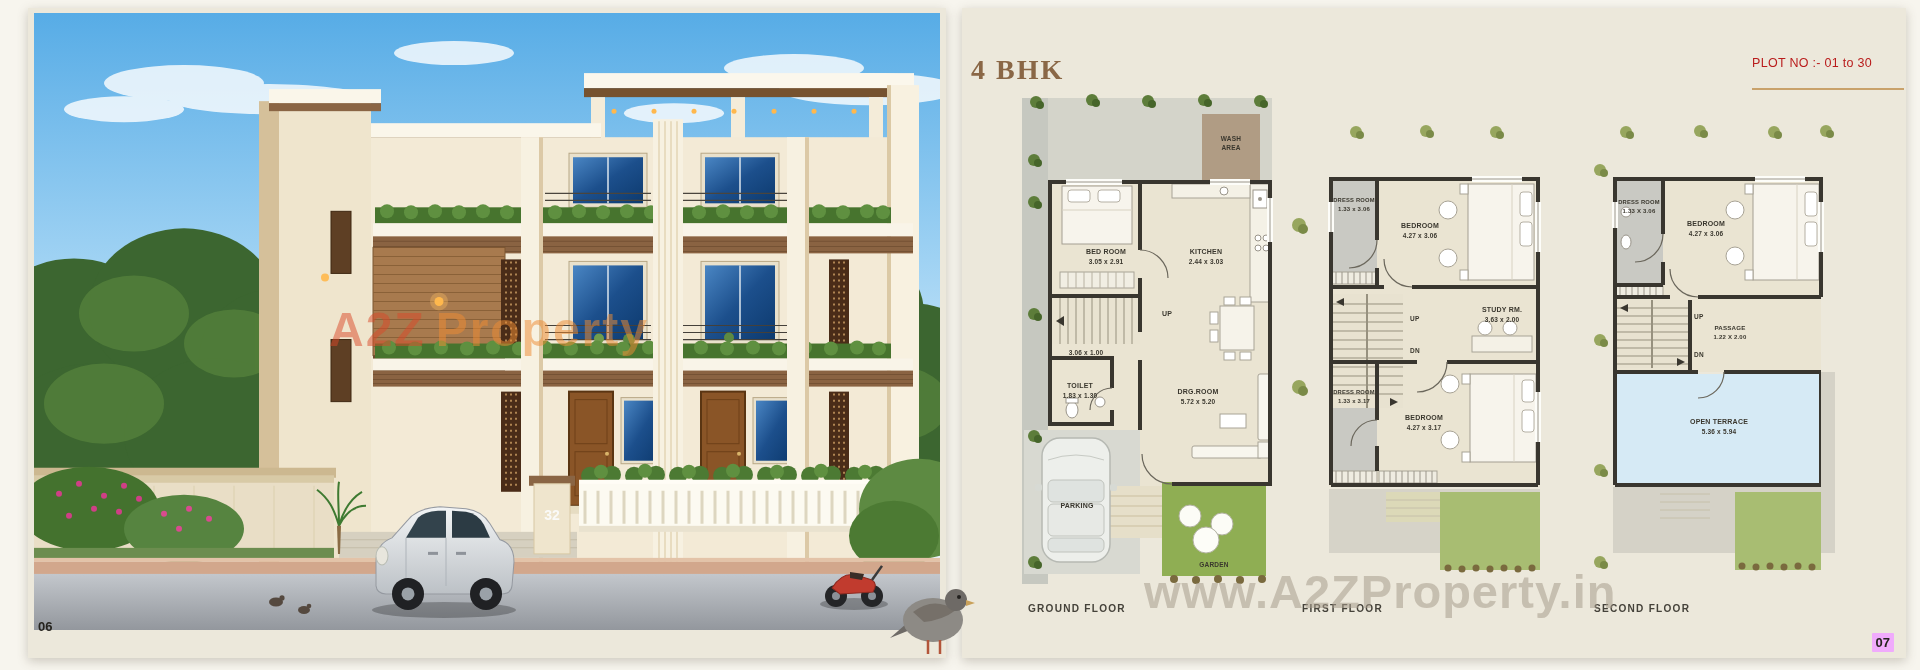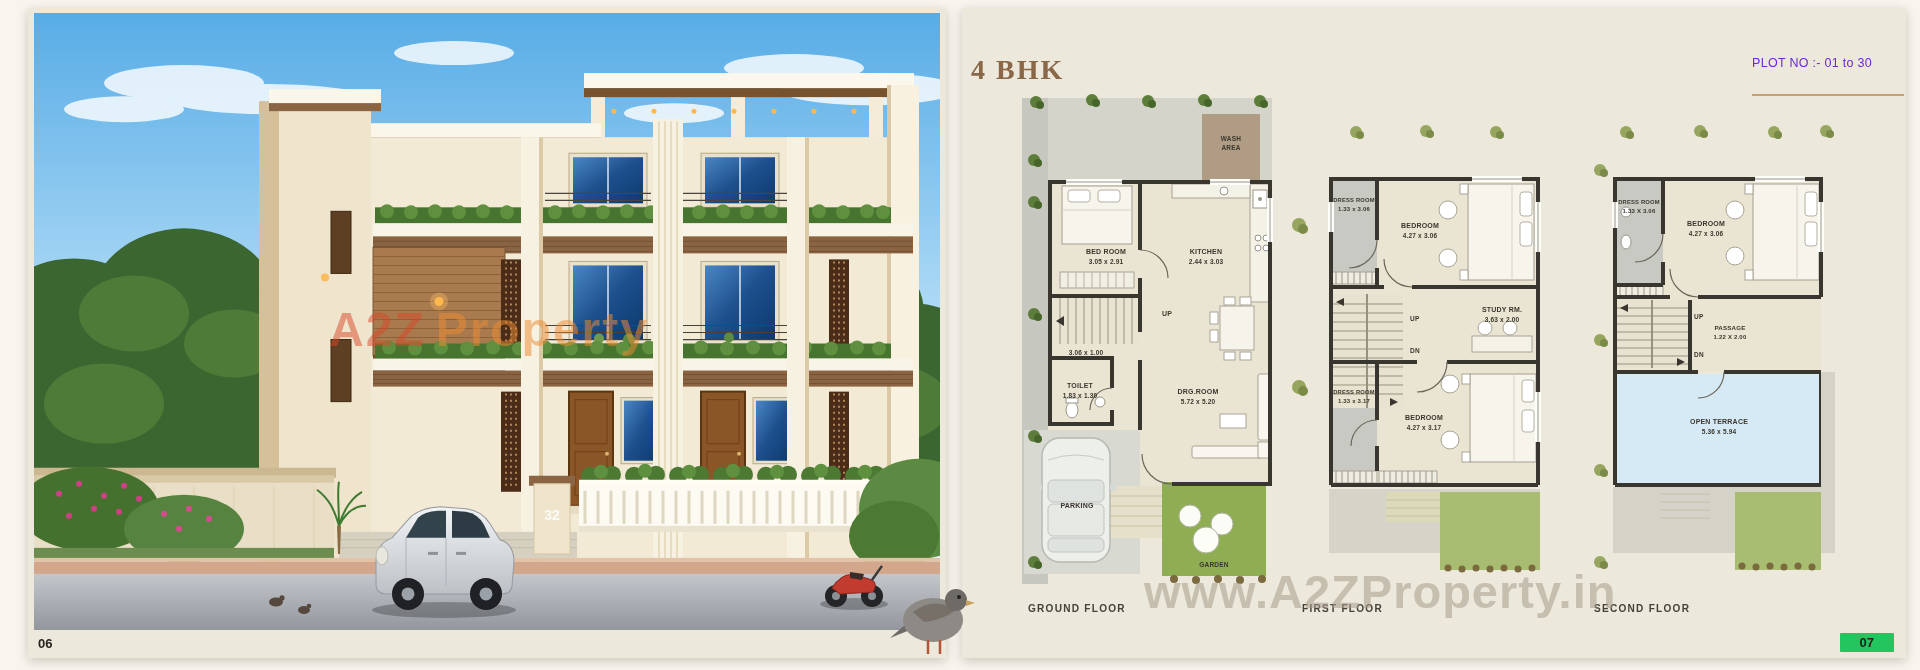--- a/index.html
+++ b/index.html
@@ -7,26 +7,26 @@
        font-family:"Liberation Sans",sans-serif;}
   .page{position:absolute;top:8px;height:650px;background:#ece8db;
         box-shadow:0 3px 10px rgba(90,80,60,.28);}
   .page-left{left:28px;width:918px}
   .page-right{left:962px;width:944px}
   .photo{position:absolute;left:6px;top:5px;right:6px;bottom:28px;overflow:hidden;background:#9fd2f3}
   svg{display:block}
   .plan{position:absolute}
   .plan text{fill:#3a372e;font-weight:bold;letter-spacing:.2px}
   .pagenum{position:absolute;font-size:13px;font-weight:bold;color:#25231e;z-index:8}
-  .pagenum-left{left:10px;bottom:7px}
-  .pagenum-right{right:12px;bottom:6px;background:#22c55e;padding:2px 20px;border-radius:1px}
+  .pagenum-left{left:10px;bottom:24px}
+  .pagenum-right{right:12px;bottom:6px;background:#f0abfc;padding:2px 4px;border-radius:1px}
   .title-4bhk{position:absolute;left:9px;top:46px;font-family:"Liberation Serif",serif;
         font-weight:bold;font-size:28px;letter-spacing:2px;color:#8a6746}
-  .plotno{position:absolute;left:790px;top:48px;width:152px;font-size:12.5px;color:#6d28d9;
-        border-bottom:2px solid #c9a26b;padding-bottom:24px;letter-spacing:.3px}
+  .plotno{position:absolute;left:790px;top:48px;width:152px;font-size:12.5px;color:#b91c1c;
+        border-bottom:2px solid #c9a26b;padding-bottom:18px;letter-spacing:.3px}
   .floorlabel{position:absolute;top:594px;font-size:10.5px;font-weight:bold;color:#45423a;
         letter-spacing:1.3px;transform:scaleX(.96);transform-origin:left;white-space:nowrap}
   .fl-ground{left:66px}.fl-first{left:340px}.fl-second{left:632px}
   .wm-right{position:absolute;left:182px;top:556px;font-size:47px;font-weight:bold;
         color:rgba(167,157,140,.55);letter-spacing:1px;white-space:nowrap;z-index:6;pointer-events:none}
   .deco-tree{position:absolute}
   .pigeon{position:absolute;left:888px;top:558px;z-index:9}
 </style>
 </head>
 <body>

